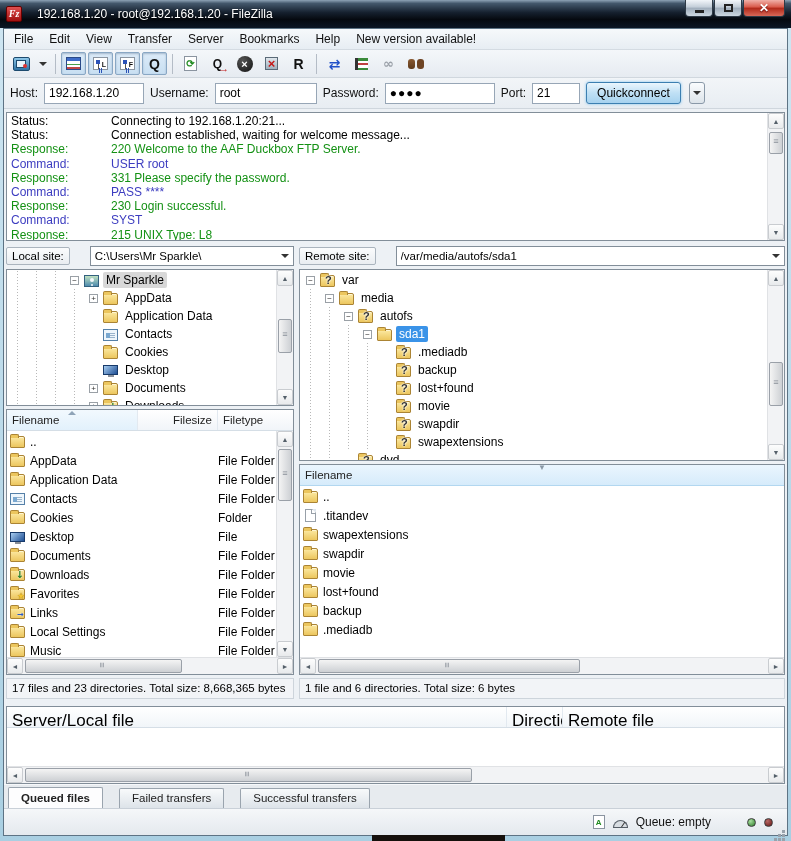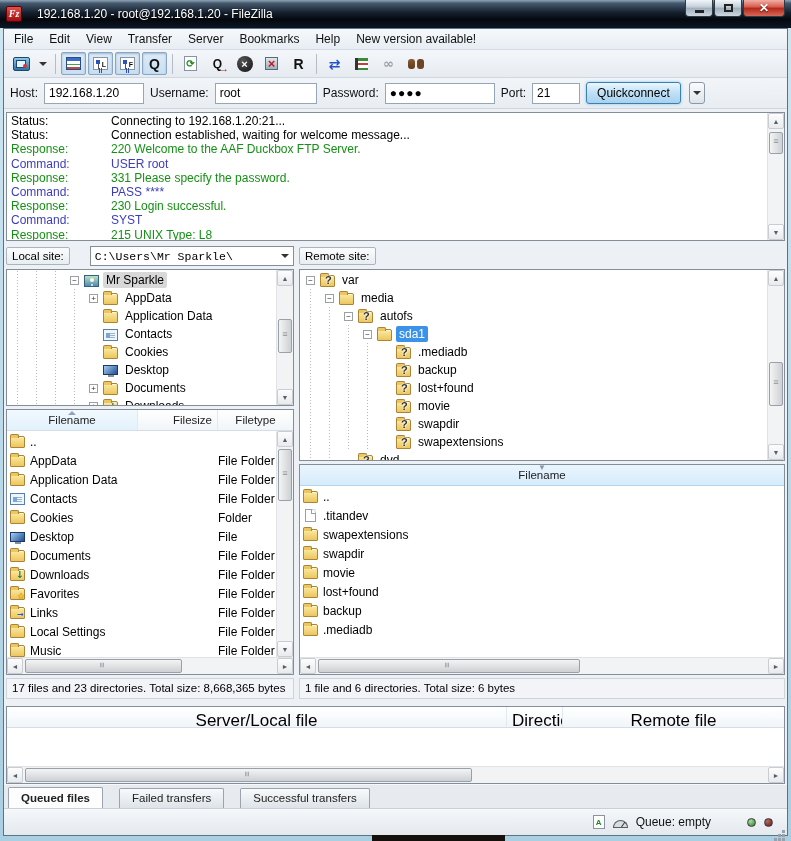--- a/index.html
+++ b/index.html
@@ -120,21 +120,21 @@
 
   
   .main { flex:none; height:458px; display:flex; padding:0 2px; gap:5px; }
   .col { display:flex; flex-direction:column; min-width:0; }
   .col-left { width:288px; flex:none; }
   .col-right { flex:1; }
   .sitebar { height:22px; display:flex; align-items:center; gap:20px; flex:none; margin-bottom:2px; }
   .sitebar .sb-label { font-size:11.5px; border:1px solid #aab4be; background:linear-gradient(180deg,#fbfcfd,#e9edf1);
     padding:2px 5px; border-radius:2px; white-space:nowrap; }
   .site-combo { flex:1; height:20px; border:1px solid #828e99; background:#fff; display:flex; align-items:center;
-    font-size:11.5px; padding:0 4px; min-width:0;font-family:Liberation Mono, monospace; }
+    font-size:11.5px; padding:0 4px; min-width:0; }
   .site-combo .path { flex:1; white-space:nowrap; overflow:hidden; }
   .combo-arrow { width:0; height:0; border-left:4px solid transparent; border-right:4px solid transparent;
     border-top:4px solid #333; margin-left:4px; flex:none; }
 
   .tree-panel { flex:none; }
   .tree-left { height:137px; margin-bottom:3px; }
   .tree-right { height:192px; margin-bottom:3px; }
   .tree-inner { position:absolute; inset:1px 17px 0 1px; overflow:hidden; }
   .tree-row { display:flex; align-items:center; height:18px; font-size:12px; white-space:nowrap; }
   .guide { width:19px; height:18px; flex:none;
@@ -147,21 +147,21 @@
   .sel-active { background:#3a93e8; color:#fff; }
   .sel-inactive { background:#d8d8d8; }
 
   
   .list-panel { flex:none; }
   .list-left { height:266px; margin-bottom:3px; }
   .list-right { height:211px; margin-bottom:3px; }
   .list-hdr { display:flex; height:21px; background:linear-gradient(180deg,#ffffff,#f1f5f9);
     border-bottom:1px solid #d5dee6; font-size:11.5px; color:#222; position:relative; }
   .hdr-blue { background:linear-gradient(180deg,#eaf5fe,#d6ebfb); border-bottom:1px solid #b2d7f0; }
-  .hcell { padding:4px 5px 0; border-right:1px solid #e2e9f0; position:relative; overflow:hidden; white-space:nowrap;text-align:center; }
+  .hcell { padding:4px 5px 0; border-right:1px solid #e2e9f0; position:relative; overflow:hidden; white-space:nowrap; }
   .hcell.sorted { background:linear-gradient(180deg,#f2f9fe,#e2f1fc); }
   .sort-asc::after { content:""; position:absolute; top:1px; left:50%; margin-left:-4px;
     border-left:4px solid transparent; border-right:4px solid transparent; border-bottom:4px solid #8fa4b8; }
   .c-name { width:131px; } .c-size { width:80px; text-align:right; } .c-type { flex:1; border-right:none; }
   .list-rows { position:absolute; top:21px; left:0; right:17px; bottom:17px; overflow:hidden; padding-top:1px; }
   .list-rows.noscroll { right:0; }
   .file-row { display:flex; align-items:center; height:19px; font-size:12px; white-space:nowrap; padding-left:3px; }
   .f-name { width:188px; overflow:hidden; margin-left:5px; flex:none; }
   .f-name-wide { flex:1; margin-left:5px; overflow:hidden; }
   .f-size { width:0; } .f-type { overflow:hidden; }
@@ -566,20 +566,24 @@
               </span>
             <span class="sb-a">►</span>
           </div>
         </div>
         <div class="fstatus">17 files and 23 directories. Total size: 8,668,365 bytes</div>
       </div>
 
       <div class="col col-right">
         <div class="sitebar">
           <span class="sb-label">Remote site:</span>
+          <div class="site-combo">
+            <span class="path">/var/media/autofs/sda1</span>
+            <span class="combo-arrow"></span>
+          </div>
         </div>
         <div class="panel tree-panel tree-right">
           <div class="tree-inner" id="remote-tree-rows">
               <div class="tree-row">
                 <span class="twist">
                   <span class="exp">−</span>
                 </span>
                 <span class="icn fi fi-folder ov-question"></span>
                 <span class="tree-label">var</span>
               </div>

